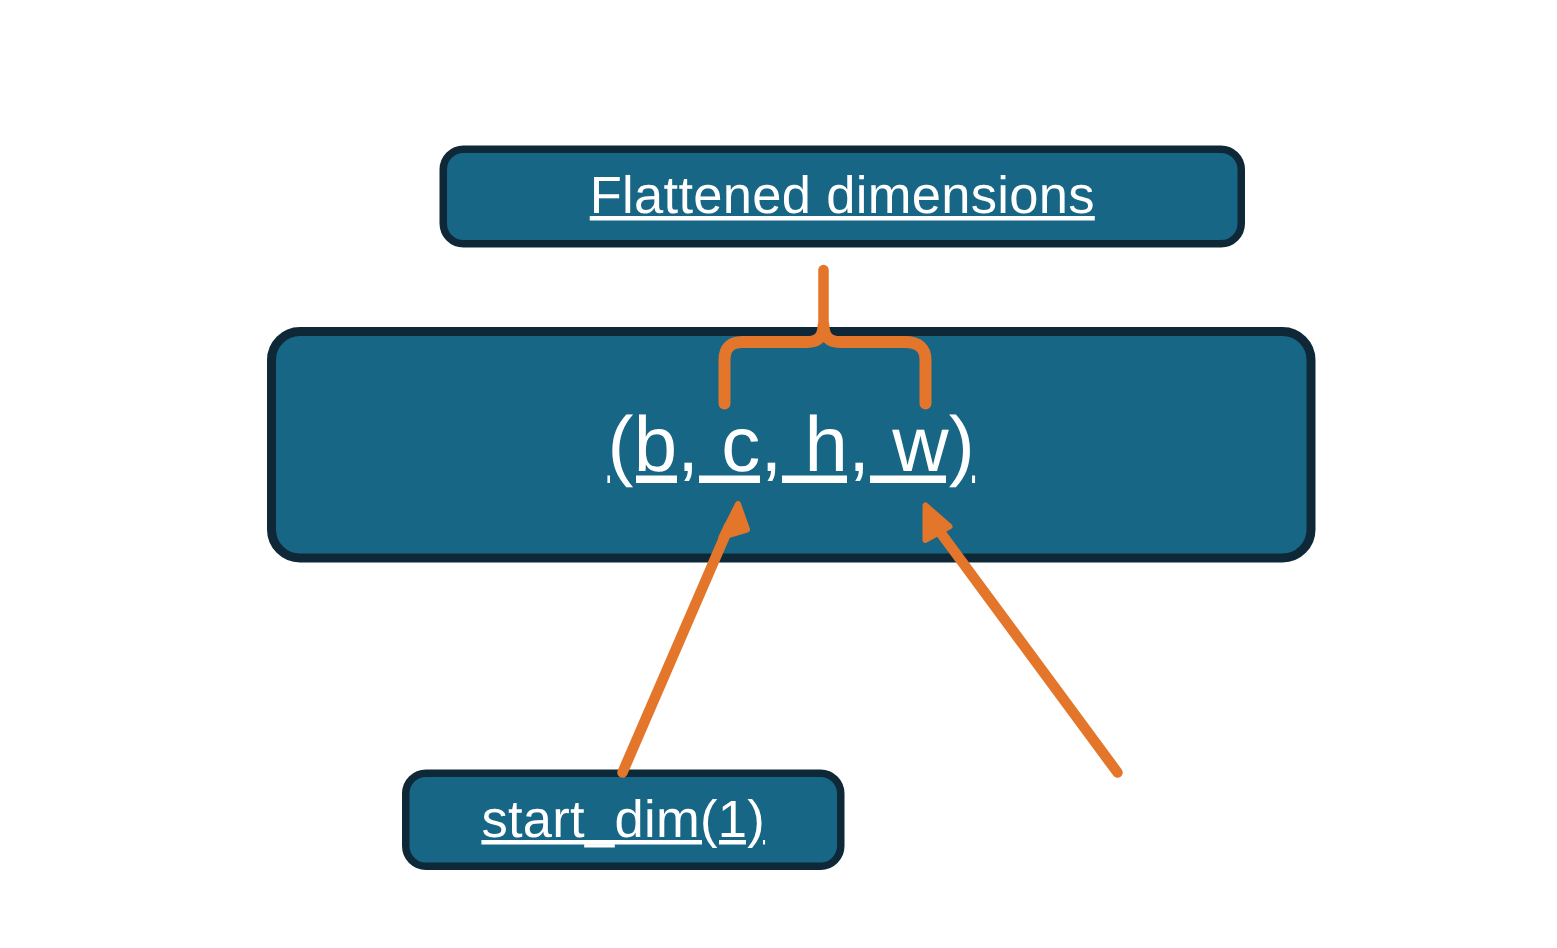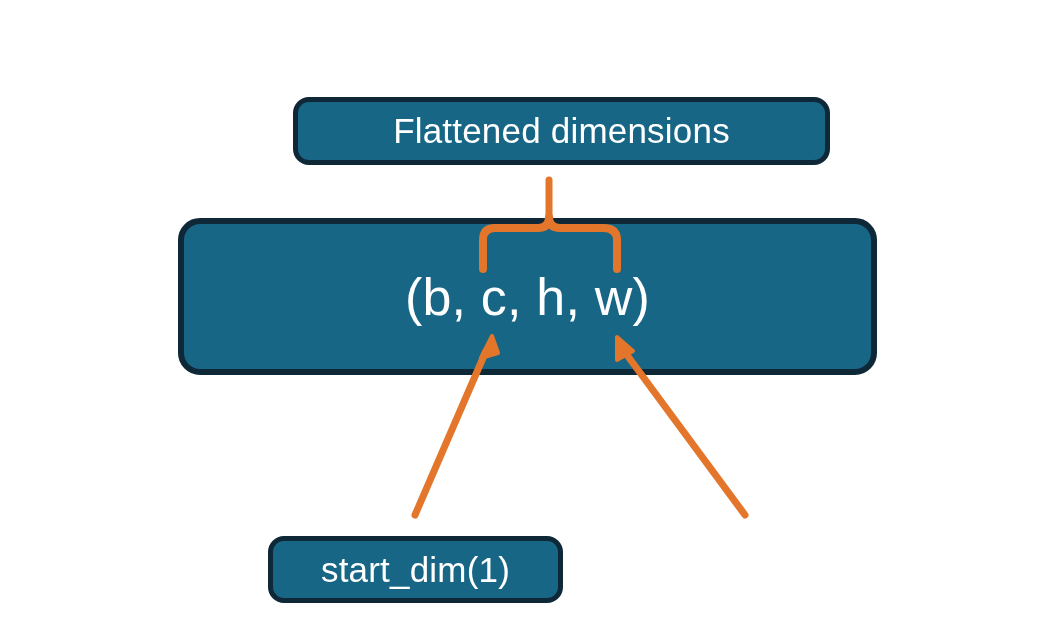--- a/index.html
+++ b/index.html
@@ -46,39 +46,39 @@
     border-radius: 22px;
     border-width: 6px;
     font-size: 52px;
   }
   #node-start-dim {
     left: 268px;
     top: 513px;
     width: 295px;
     height: 67px;
     font-size: 35px;
-    margin-top: 23px;
   }
   #node-end-dim {
     left: 580px;
     top: 513px;
     width: 300px;
     height: 67px;
     font-size: 35px;
   }
   #overlay {
     position: absolute;
     left: 0;
     top: 0;
     width: 1038px;
     height: 632px;
     pointer-events: none;
   }
   .label-text {
     pointer-events: none;
+    text-decoration: underline;
   }
 </style>
 </head>
 <body>
 
 <div id="canvas">
 
   <div class="node" id="node-flattened">
     <span class="label-text">Flattened dimensions</span>
   </div>

